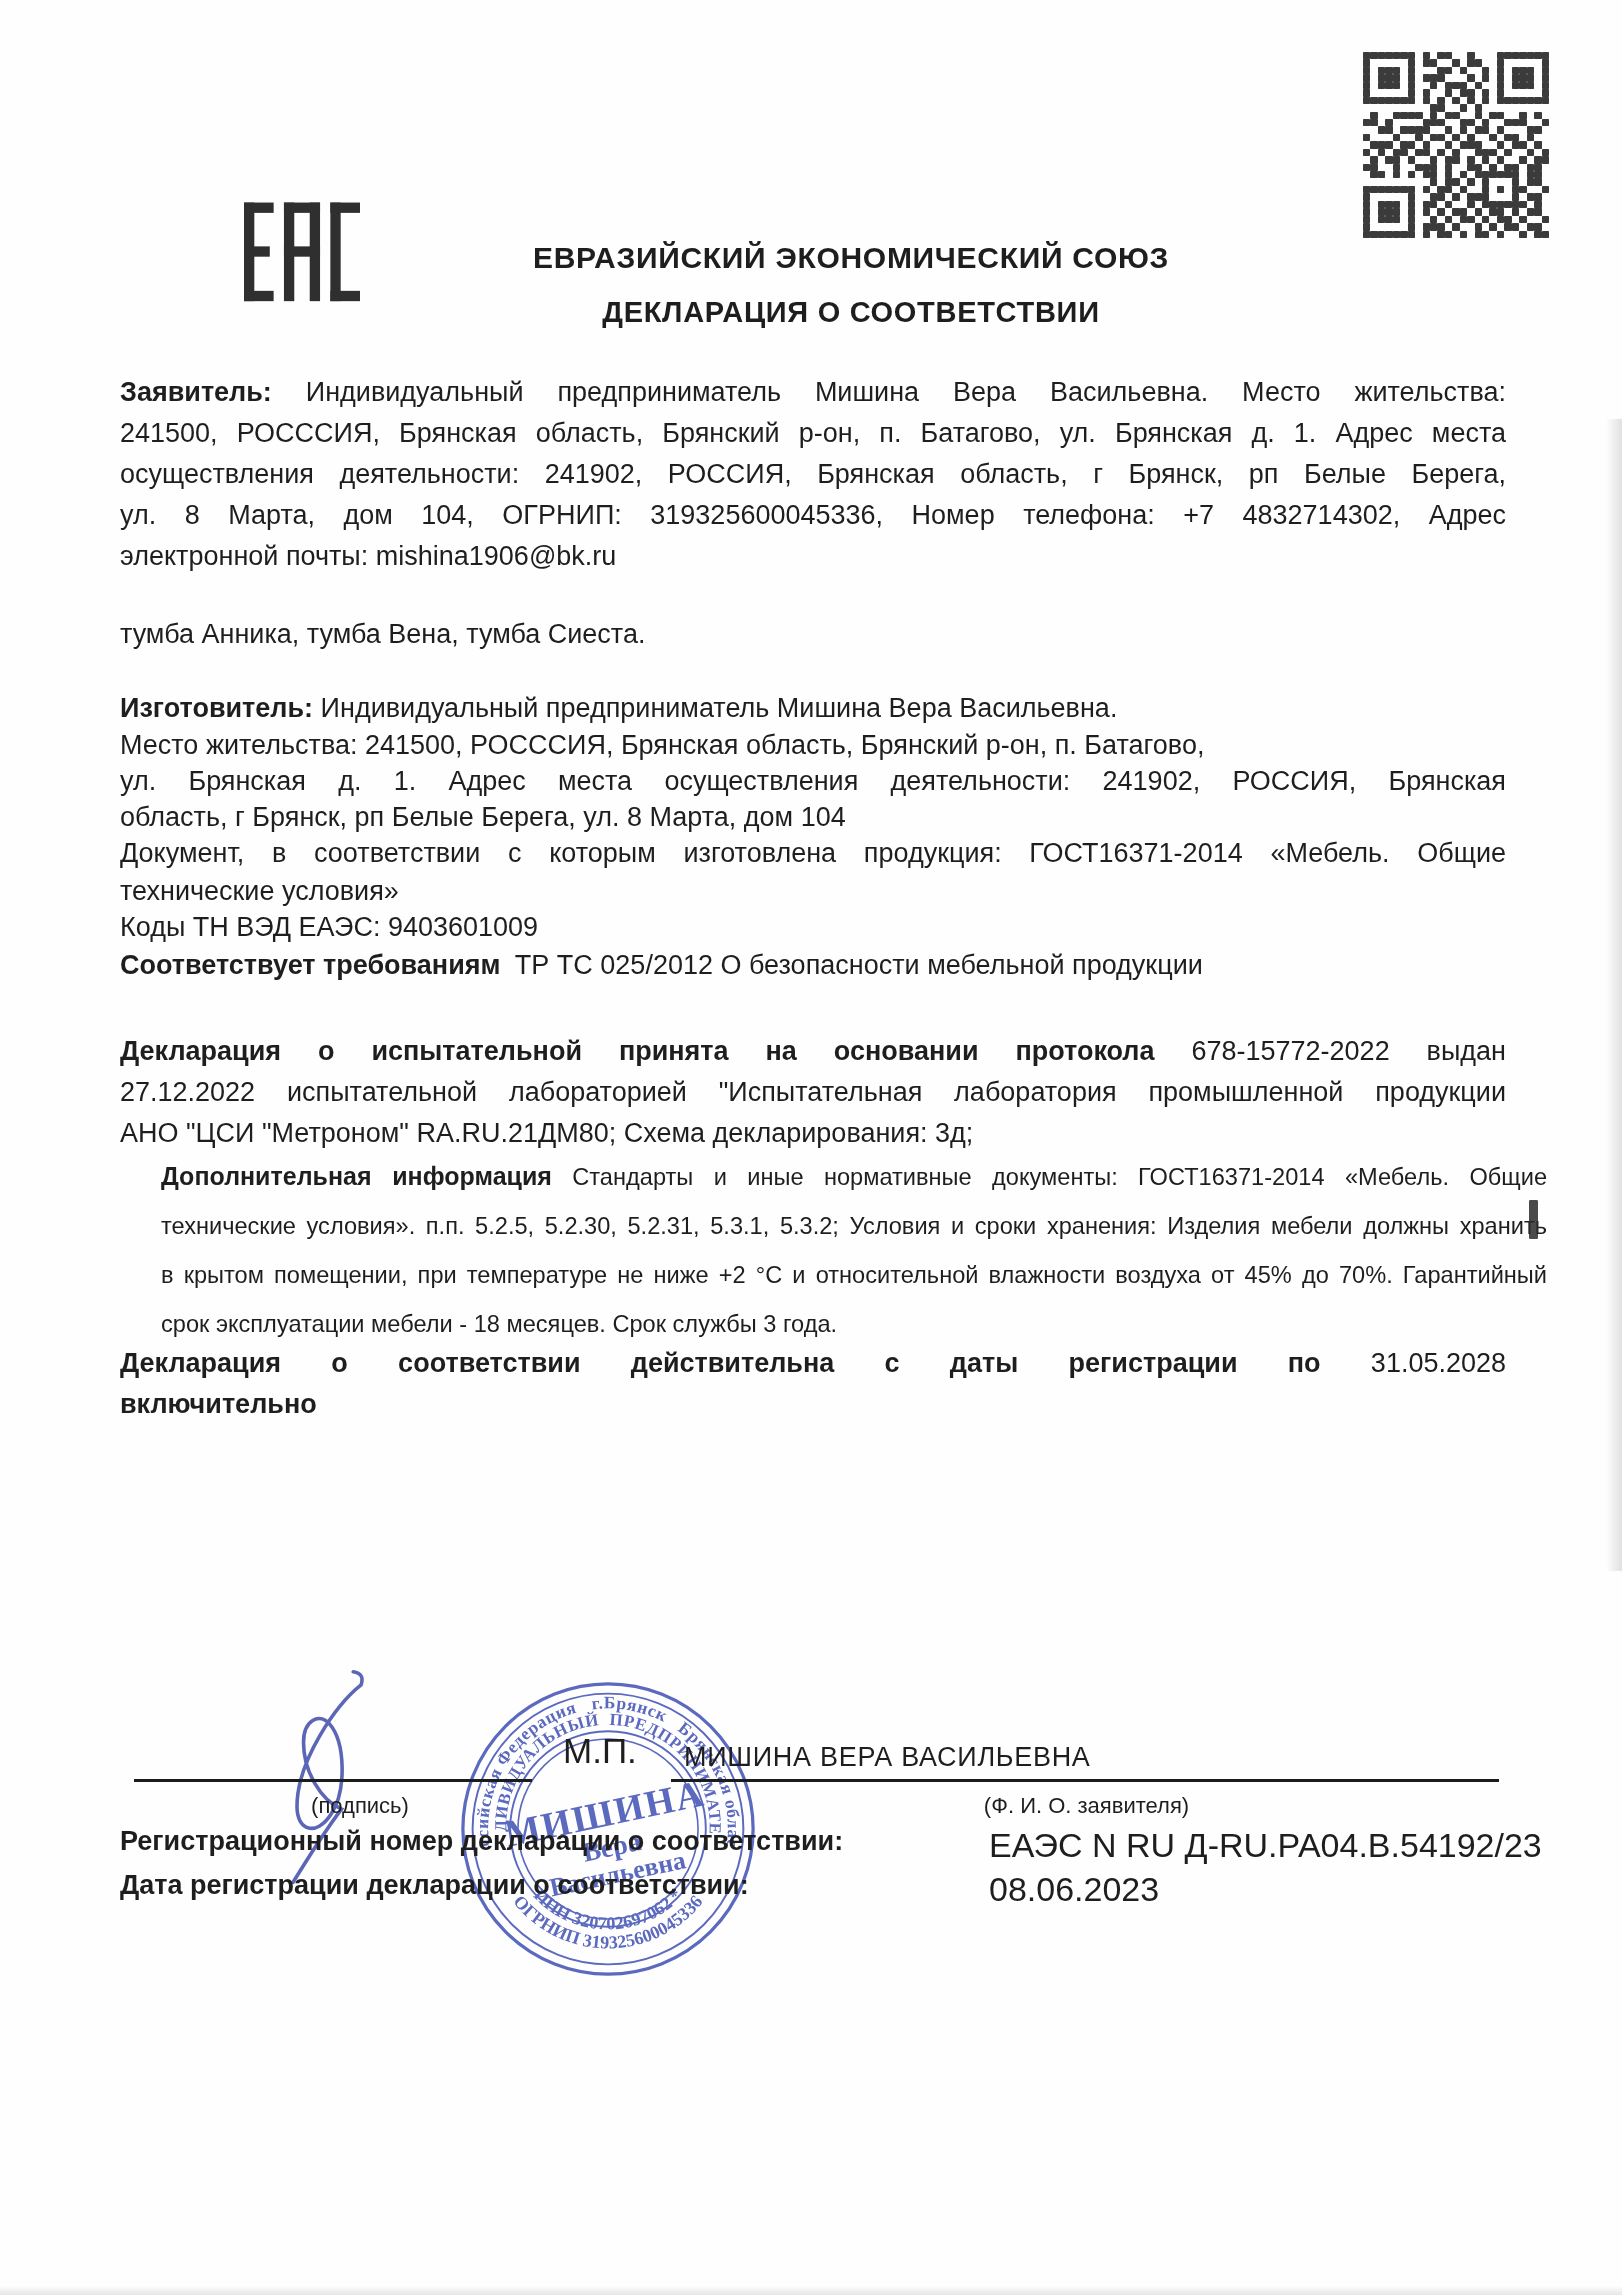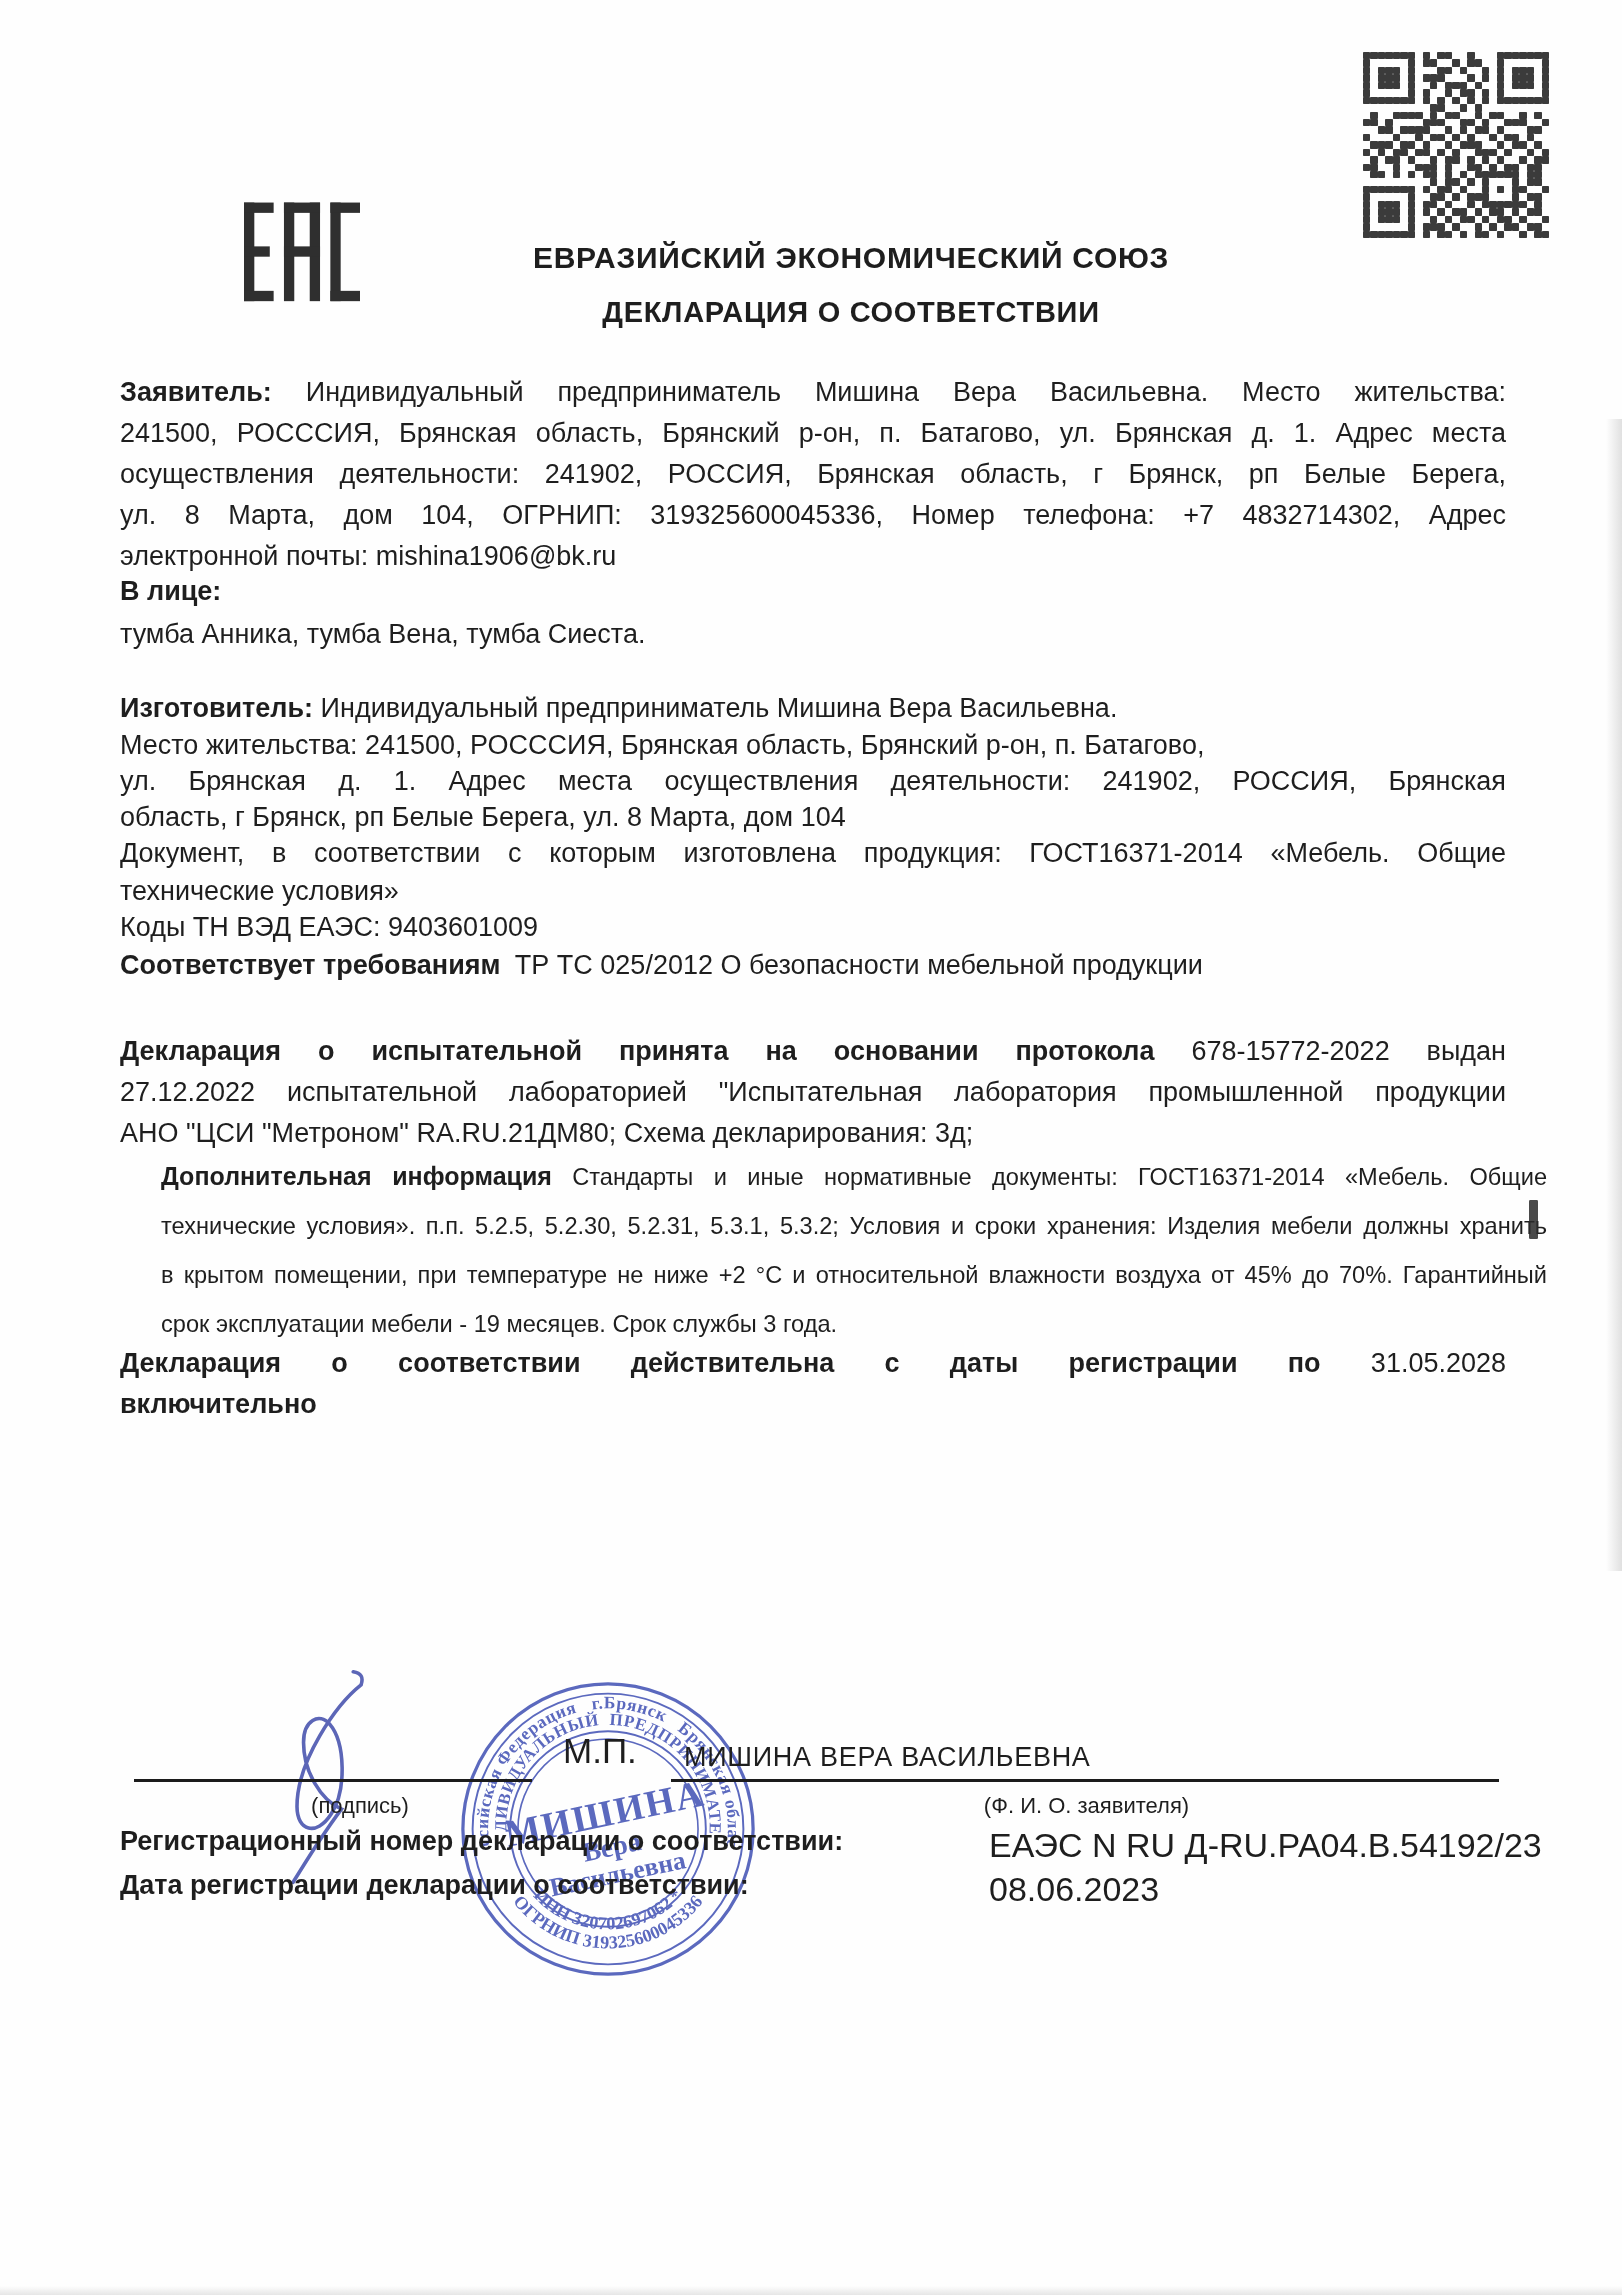--- a/index.html
+++ b/index.html
@@ -697,21 +697,20 @@
   <div class="abs title center" style="left:158px;top:241px;width:1386px;font-size:30px">ЕВРАЗИЙСКИЙ ЭКОНОМИЧЕСКИЙ СОЮЗ</div>
 
   <div class="abs col t" style="top:372px">
     <div class="jl"><span class="b">Заявитель:</span><span> Индивидуальный предприниматель Мишина Вера Васильевна. Место жительства:</span></div>
     <div class="jl">241500, РОСССИЯ, Брянская область, Брянский р-он, п. Батагово, ул. Брянская д. 1. Адрес места</div>
     <div class="jl">осуществления деятельности: 241902, РОССИЯ, Брянская область, г Брянск, рп Белые Берега,</div>
     <div class="jl">ул. 8 Марта, дом 104, ОГРНИП: 319325600045336, Номер телефона: +7 4832714302, Адрес</div>
     <div>электронной почты: mishina1906@bk.ru</div>
   </div>
 
-  <div class="abs col t b" style="top:571px">В лице:</div>
 
   <div class="abs col t" style="top:614px">
     <div>тумба Анника, тумба Вена, тумба Сиеста.</div>
   </div>
 
   <div class="abs col t" style="top:688px">
     <span class="b">Изготовитель:</span><span> Индивидуальный предприниматель Мишина Вера Васильевна.</span>
   </div>
   <div class="abs col t" style="top:725px">Место жительства: 241500, РОСССИЯ, Брянская область, Брянский р-он, п. Батагово,</div>
   <div class="abs col t jl" style="top:761px">ул. Брянская д. 1. Адрес места осуществления деятельности: 241902, РОССИЯ, Брянская</div>
@@ -731,21 +730,21 @@
   <div class="abs col t" style="top:1031px">
     <div class="jl"><span class="b">Декларация о испытательной принята на основании протокола</span><span> 678-15772-2022 выдан</span></div>
     <div class="jl">27.12.2022 испытательной лабораторией "Испытательная лаборатория промышленной продукции</div>
     <div>АНО "ЦСИ "Метроном" RA.RU.21ДМ80; Схема декларирования: 3д;</div>
   </div>
 
   <div class="abs col small" style="top:1152px">
     <div class="jl"><span class="b" style="font-size:25px">Дополнительная информация</span><span> Стандарты и иные нормативные документы: ГОСТ16371-2014 «Мебель. Общие</span></div>
     <div class="jl">технические условия». п.п. 5.2.5, 5.2.30, 5.2.31, 5.3.1, 5.3.2; Условия и сроки хранения: Изделия мебели должны хранить</div>
     <div class="jl">в крытом помещении, при температуре не ниже +2 °С и относительной влажности воздуха от 45% до 70%. Гарантийный</div>
-    <div>срок эксплуатации мебели - 19 месяцев. Срок службы 3 года.</div>
+    <div>срок эксплуатации мебели - 18 месяцев. Срок службы 3 года.</div>
   </div>
 
   <div class="abs col t" style="top:1343px">
     <div class="jl"><span class="b">Декларация о соответствии действительна с даты регистрации по</span><span> 31.05.2028</span></div>
     <div class="b">включительно</div>
   </div>
 
   <svg class="abs signature" viewBox="0 0 260 360">
     <path d="M 190 16 C 202 18 206 24 202 36 C 164 66 104 152 104 222 C 104 260 134 268 156 234 C 180 198 178 124 154 96 C 138 78 114 90 114 124 C 114 168 140 212 172 226 C 148 258 120 302 98 338" fill="none" stroke="#4a55b0" stroke-width="5.5" stroke-linecap="round"></path>
   </svg>

